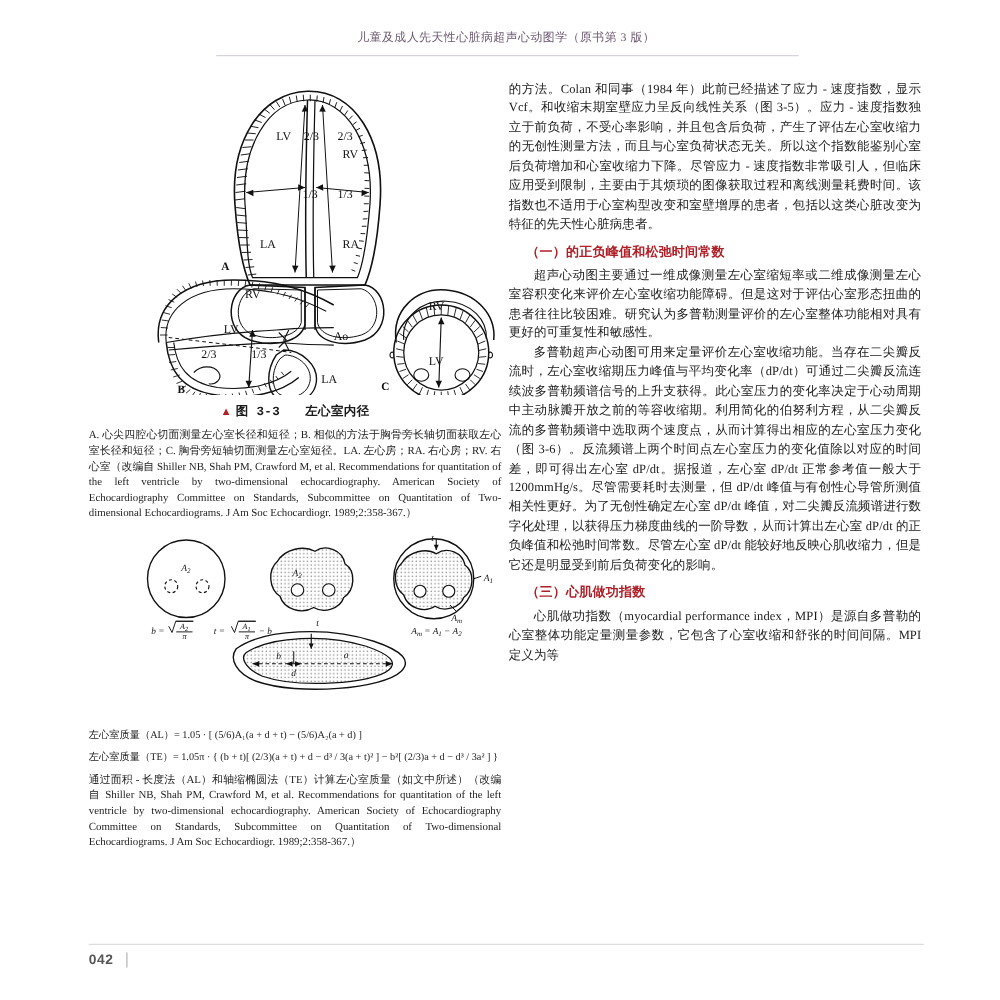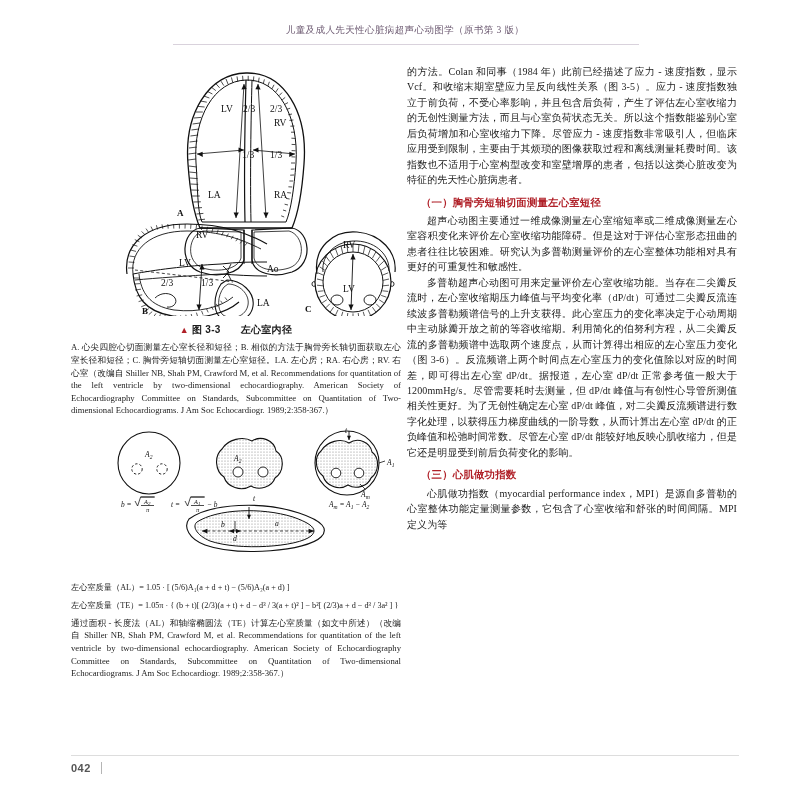--- a/index.html
+++ b/index.html
@@ -65,21 +65,21 @@
   .fig-cap-title{
     text-align:center;
     font-size:10px;
     font-weight:bold;
     color:#1b1b1b;
     margin:6px 0 3px 0;
     font-family:"Liberation Sans","DejaVu Sans",sans-serif;
     letter-spacing:.3px;
   }
   .fig-cap-title .tri{color:#b02028;font-size:9px;margin-right:3px;}
-  .fig-cap-title .num{margin-right:20px;}
+  .fig-cap-title .num{margin-right:20px;font-family:Liberation Mono, monospace;}
   .fig-cap-body{
     font-size:8.7px;
     line-height:12.6px;
     text-align:justify;
     color:#232323;
   }
   .fig-cap-body .ref{}
 
   
   .formula{
@@ -485,21 +485,21 @@
 
       <div class="fig-cap-body"><span>通过面积 - 长度法（AL）和轴缩椭圆法（TE）计算左心室质量（如文中所述）（改编自 </span><span class="ref">Shiller NB, Shah PM, Crawford M, et al. Recommendations for quantitation of the left ventricle by two-dimensional echocardiography. American Society of Echocardiography Committee on Standards, Subcommittee on Quantitation of Two-dimensional Echocardiograms. J Am Soc Echocardiogr. 1989;2:358-367.</span><span>）</span></div>
     </div>
   </div>
 
   <div class="col col-right">
 
     <p class="body-p">的方法。Colan 和同事（1984 年）此前已经描述了应力 - 速度指数，显示 Vcf。和收缩末期室壁应力呈反向线性关系（图 3-5）。应力 - 速度指数独立于前负荷，不受心率影响，并且包含后负荷，产生了评估左心室收缩力的无创性测量方法，而且与心室负荷状态无关。所以这个指数能鉴别心室后负荷增加和心室收缩力下降。尽管应力 - 速度指数非常吸引人，但临床应用受到限制，主要由于其烦琐的图像获取过程和离线测量耗费时间。该指数也不适用于心室构型改变和室壁增厚的患者，包括以这类心脏改变为特征的先天性心脏病患者。</p>
 
     <div class="sec-head">
-      <span>（一）胸骨旁短轴切面测量左心室短径</span>
+      <span>（一）的正负峰值和松弛时间常数</span>
     </div>
     <p class="body-p indent">超声心动图主要通过一维成像测量左心室缩短率或二维成像测量左心室容积变化来评价左心室收缩功能障碍。但是这对于评估心室形态扭曲的患者往往比较困难。研究认为多普勒测量评价的左心室整体功能相对具有更好的可重复性和敏感性。</p>
 
     <p class="body-p indent">多普勒超声心动图可用来定量评价左心室收缩功能。当存在二尖瓣反流时，左心室收缩期压力峰值与平均变化率（dP/dt）可通过二尖瓣反流连续波多普勒频谱信号的上升支获得。此心室压力的变化率决定于心动周期中主动脉瓣开放之前的等容收缩期。利用简化的伯努利方程，从二尖瓣反流的多普勒频谱中选取两个速度点，从而计算得出相应的左心室压力变化（图 3-6）。反流频谱上两个时间点左心室压力的变化值除以对应的时间差，即可得出左心室 dP/dt。据报道，左心室 dP/dt 正常参考值一般大于 1200mmHg/s。尽管需要耗时去测量，但 dP/dt 峰值与有创性心导管所测值相关性更好。为了无创性确定左心室 dP/dt 峰值，对二尖瓣反流频谱进行数字化处理，以获得压力梯度曲线的一阶导数，从而计算出左心室 dP/dt 的正负峰值和松弛时间常数。尽管左心室 dP/dt 能较好地反映心肌收缩力，但是它还是明显受到前后负荷变化的影响。</p>
 
     <div class="sec-head">
       <span>（三）心肌做功指数</span>
     </div>
     <p class="body-p indent">心肌做功指数（myocardial performance index，MPI）是源自多普勒的心室整体功能定量测量参数，它包含了心室收缩和舒张的时间间隔。MPI 定义为等</p>
   </div>

